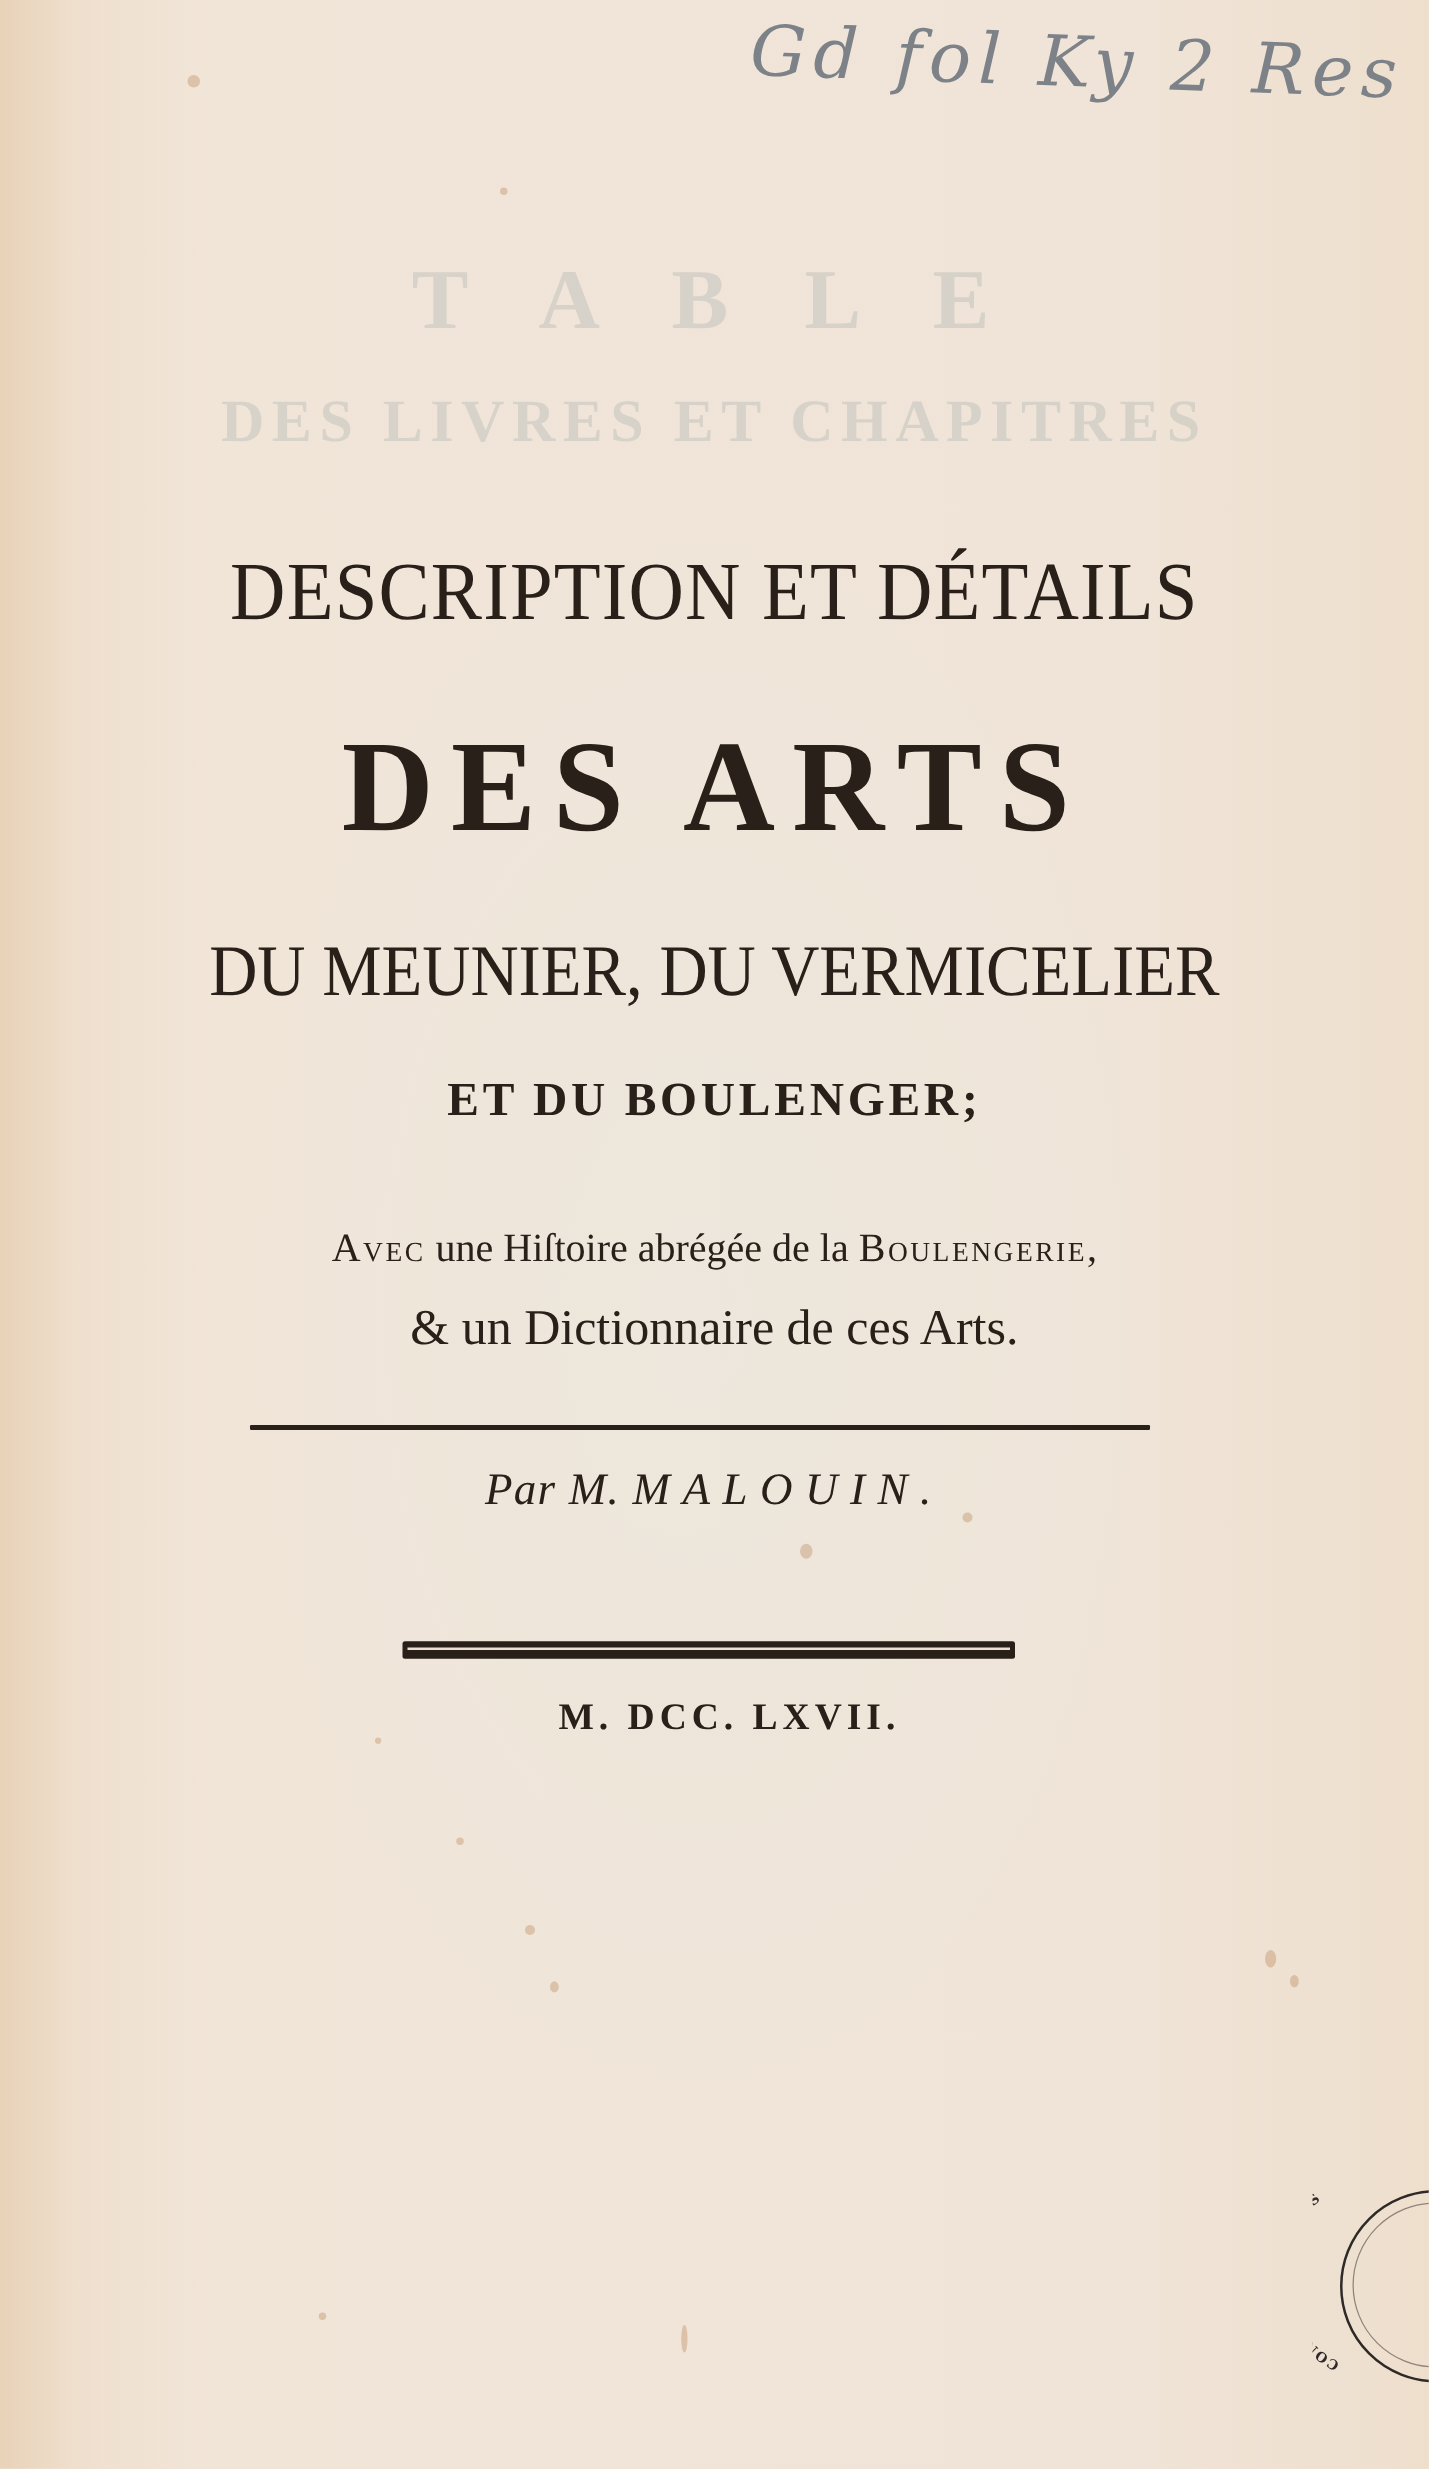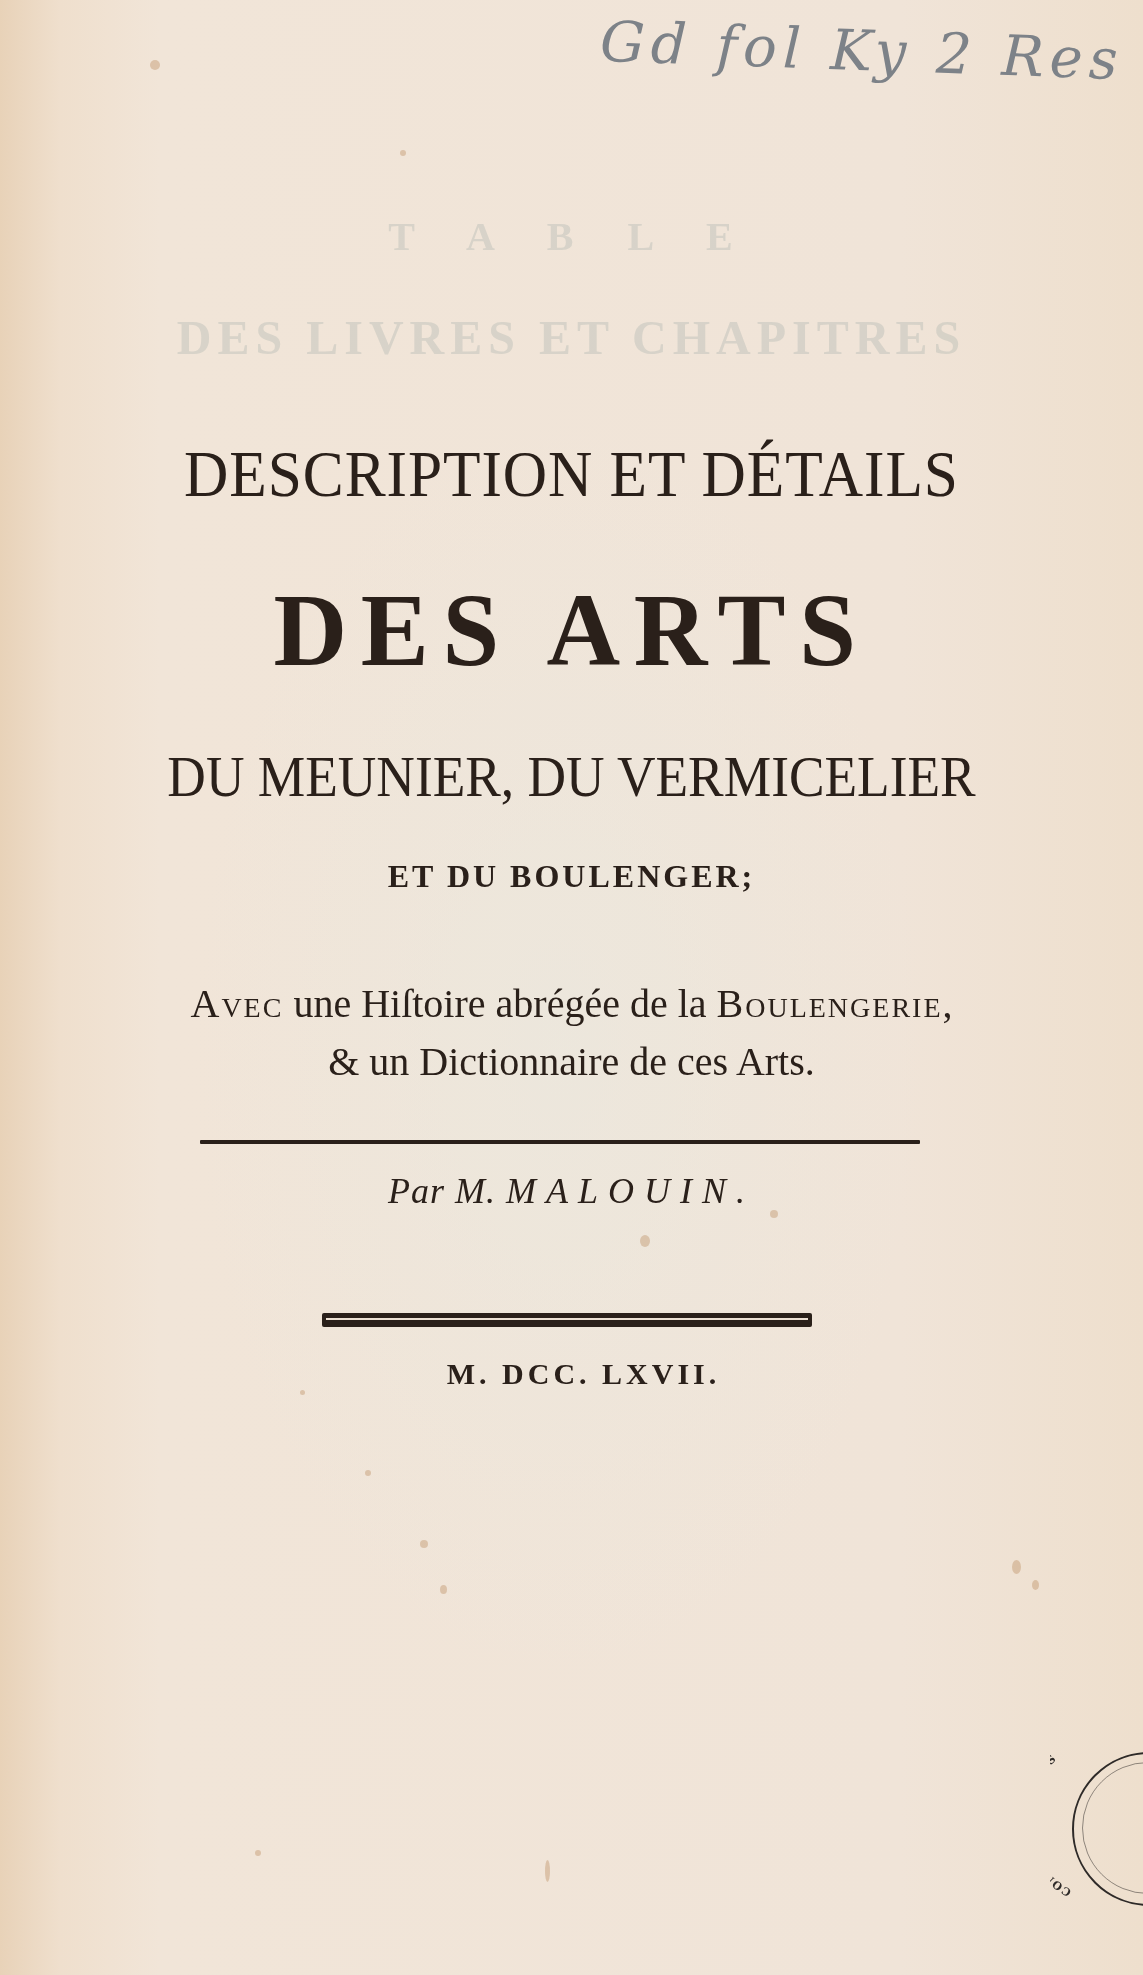--- a/index.html
+++ b/index.html
@@ -23,22 +23,22 @@
   .ms-note {
     position: absolute; left: 600px; top: 18px;
     font-family: "DejaVu Serif", serif; font-style: italic;
     font-size: 56px; color: #7d8288; letter-spacing: 6px; font-weight: normal;
     transform: rotate(2deg);
   }
   .line { position: absolute; left: 0; width: 1143px; text-align: center; white-space: nowrap; }
   .t1 { top: 436px; font-size: 66px; letter-spacing: 1px; transform: scaleX(0.93); }
   .t2 { top: 570px; font-size: 104px; font-weight: bold; letter-spacing: 14px; transform: scaleX(0.98); }
   .t3 { top: 743px; font-size: 58px; transform: scaleX(0.92); }
-  .t4 { top: 858px; font-size: 32px; letter-spacing: 3px; font-weight: bold; }
-  .t5 { top: 980px; font-size: 40px; }
+  .t4 { top: 858px; font-size: 38px; letter-spacing: 3px; font-weight: bold; }
+  .t5 { top: 980px; font-size: 32px; }
   .t5 .sc { font-variant: small-caps; letter-spacing: 2px; }
   .t6 { top: 1038px; font-size: 40px; text-align: center; }
   .rule1 {
     position: absolute; left: 200px; top: 1140px; width: 720px; height: 4px;
     background: #2a201a; border-radius: 1px;
   }
   .t7 { top: 1170px; font-size: 36px; font-style: italic; letter-spacing: 1px; font-family: Liberation Serif, serif; }
   .t7 .caps { letter-spacing: 10px; }
   .rule2 {
     position: absolute; left: 322px; top: 1313px; width: 490px; height: 14px;
@@ -70,21 +70,21 @@
   <div class="foxing" style="left:1032px;top:1580px;width:7px;height:10px;"></div>
   <div class="foxing" style="left:420px;top:1540px;width:8px;height:8px;"></div>
   <div class="foxing" style="left:440px;top:1585px;width:7px;height:9px;"></div>
   <div class="foxing" style="left:545px;top:1860px;width:5px;height:22px;"></div>
   <div class="foxing" style="left:770px;top:1210px;width:8px;height:8px;"></div>
   <div class="foxing" style="left:255px;top:1850px;width:6px;height:6px;"></div>
   <div class="foxing" style="left:300px;top:1390px;width:5px;height:5px;"></div>
   <div class="foxing" style="left:365px;top:1470px;width:6px;height:6px;"></div>
 </div>
 
-<div class="ghost" style="top:200px;font-size:40px;margin-top:13px;">T A B L E</div>
+<div class="ghost" style="top:200px;font-size:68px;">T A B L E</div>
 <div class="ghost" style="top:290px;font-size:48px;letter-spacing:6px;margin-top:20px;">DES LIVRES ET CHAPITRES</div>
 
 <div class="ms-note">Gd fol Ky 2 Res</div>
 
 <div class="line t1">DESCRIPTION ET DÉTAILS</div>
 <div class="line t2">DES ARTS</div>
 <div class="line t3">DU MEUNIER, DU VERMICELIER</div>
 <div class="line t4">ET DU BOULENGER;</div>
 
 <div class="line t5">

